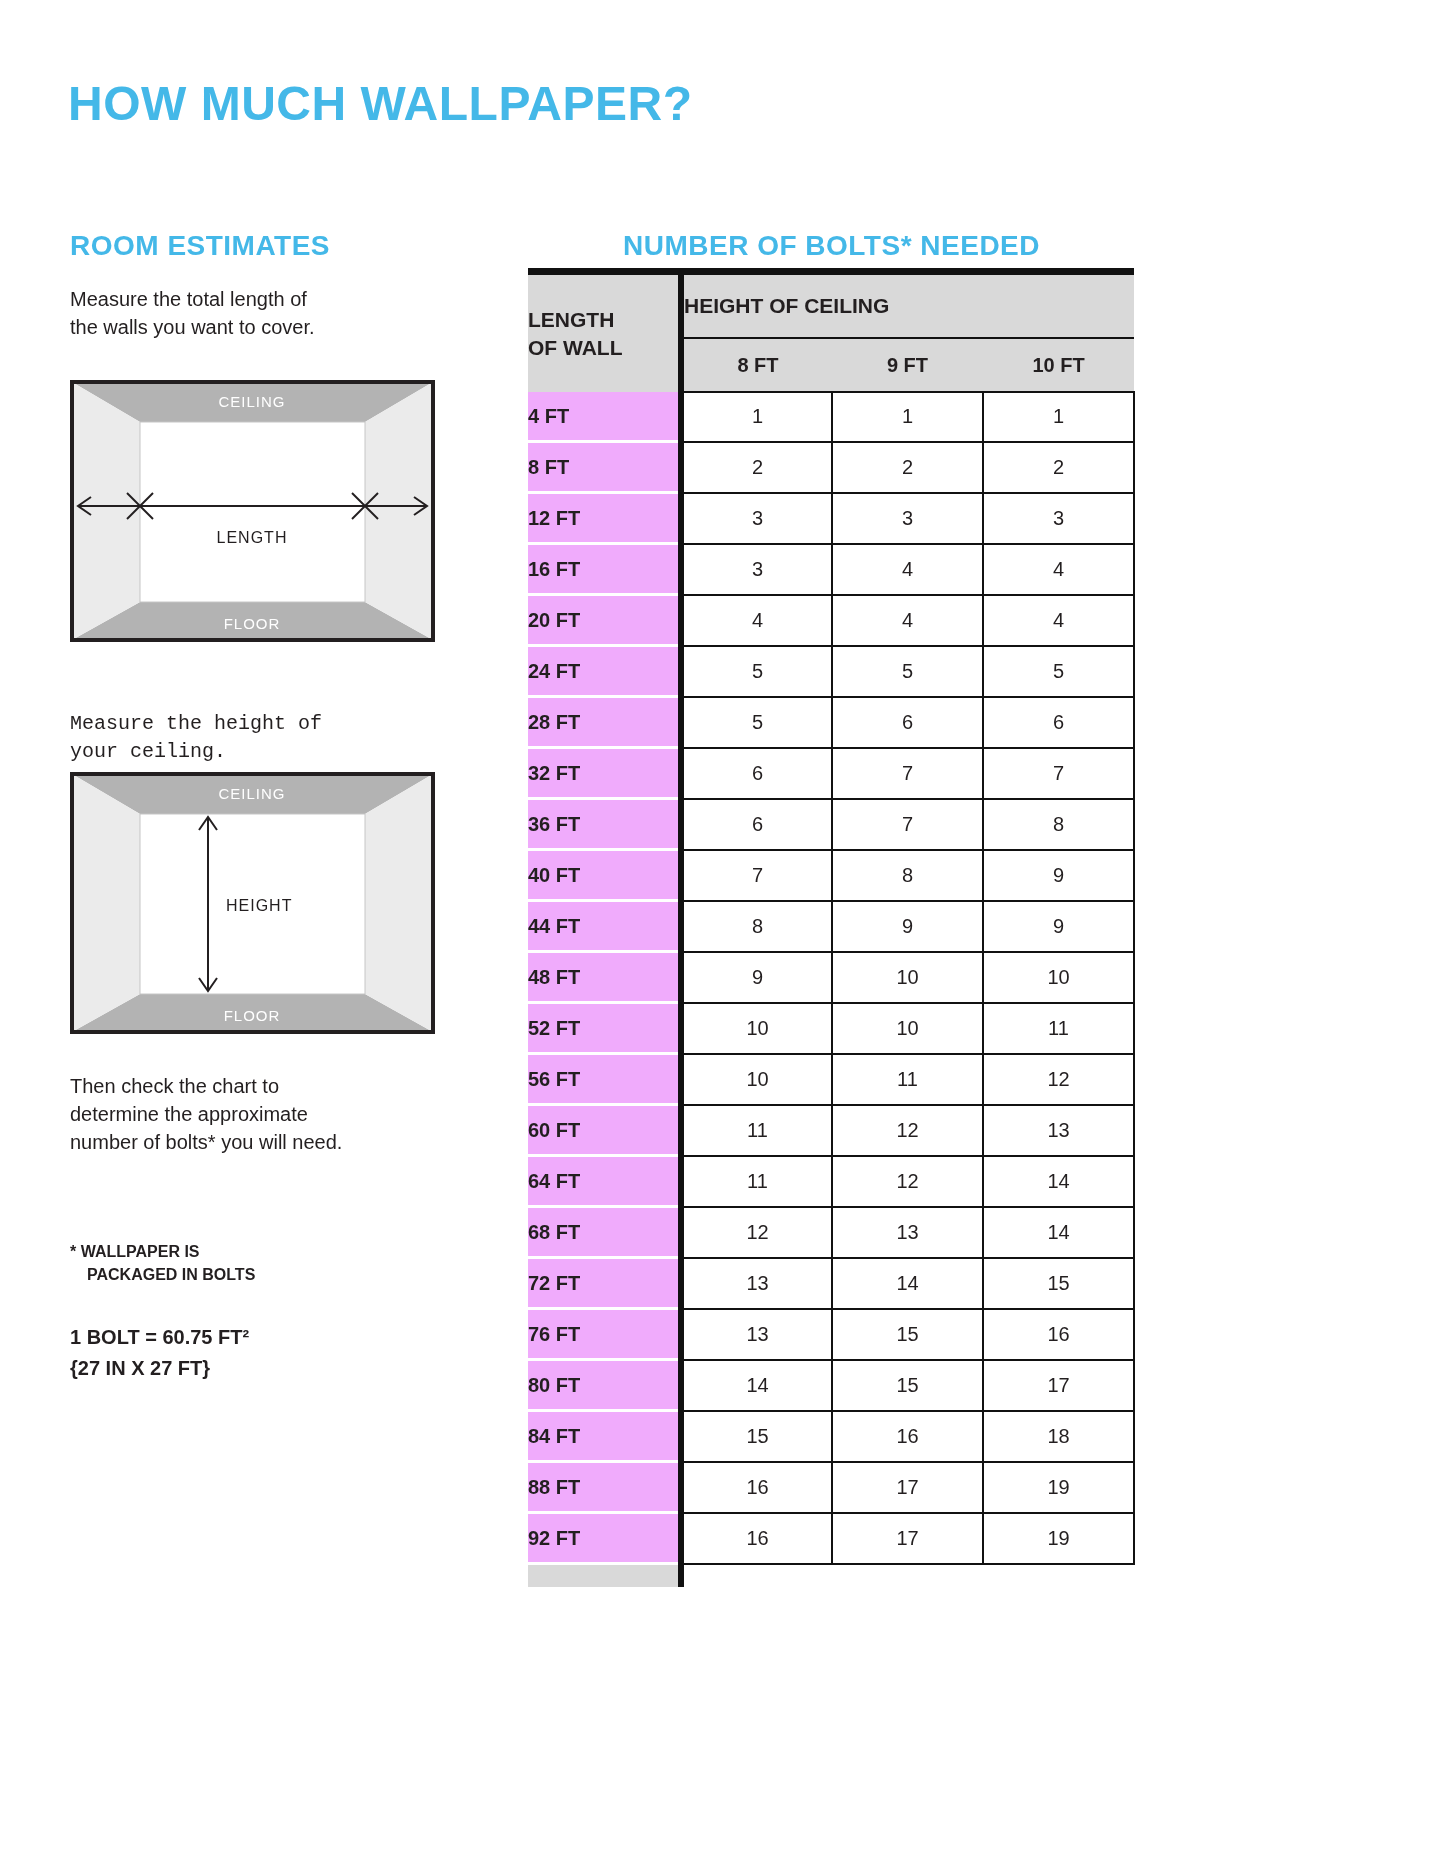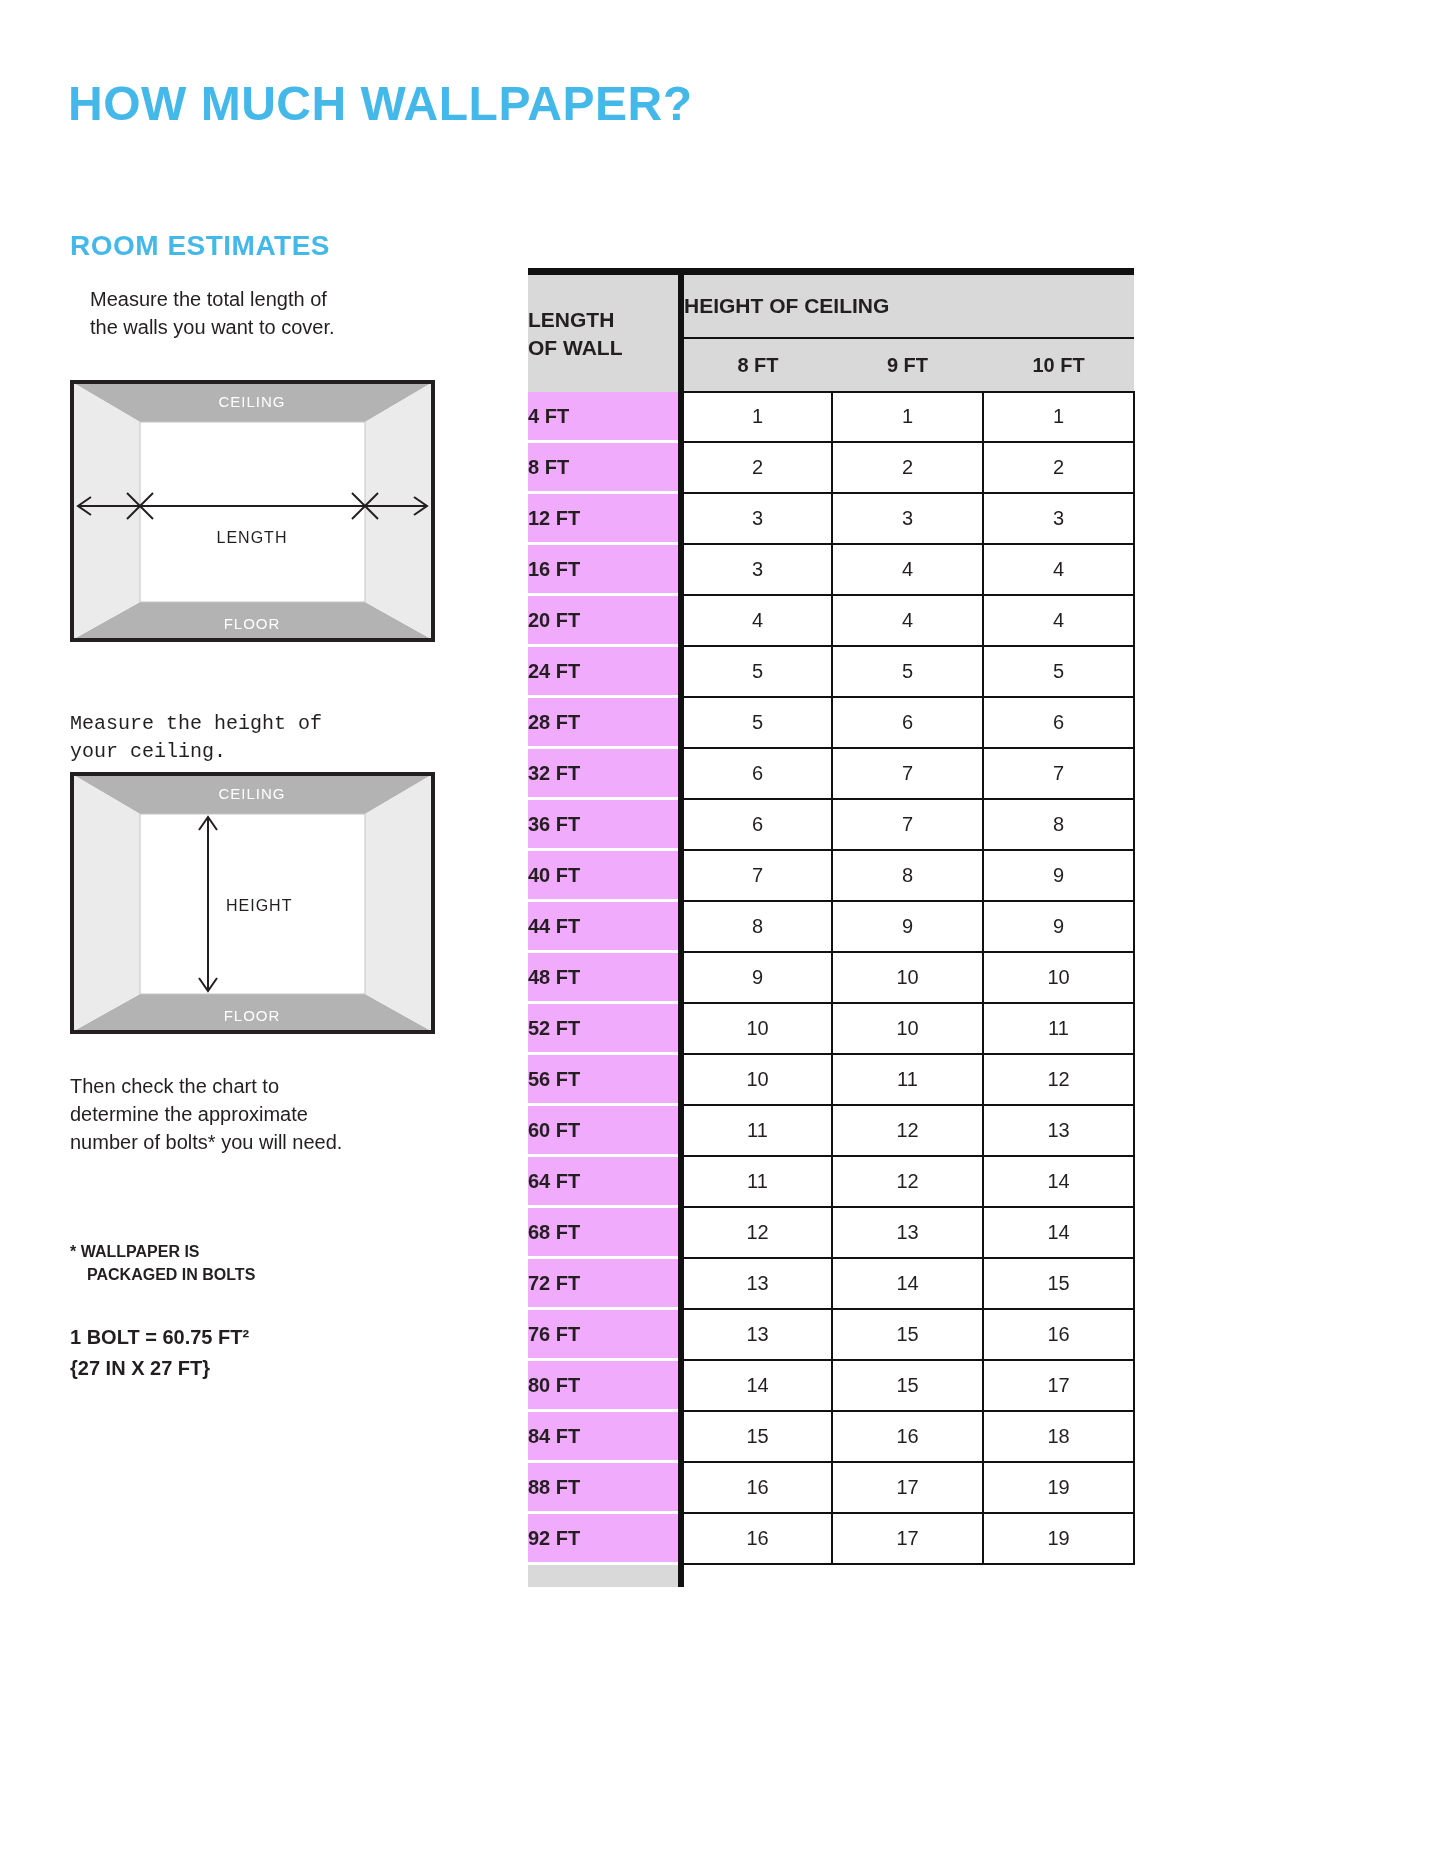--- a/index.html
+++ b/index.html
@@ -33,21 +33,21 @@
     position: absolute; left: 528px; top: 230px; width: 607px;
     text-align: center;
   }
   .body-text {
     position: absolute;
     left: 70px;
     font-size: 20px;
     line-height: 1.4;
     white-space: pre-line;
   }
-  #step1 { top: 285px; margin-left: 20px; }
+  #step1 { top: 285px; }
   #step2 { top: 710px; font-family: Liberation Mono, monospace; }
   #step3 { top: 1072px; }
   .diagram-wrap { position: absolute; left: 70px; }
   #diagram1 { top: 380px; }
   #diagram2 { top: 772px; }
   .footnote {
     position: absolute;
     left: 70px;
     top: 1240px;
     font-size: 16px;
@@ -188,20 +188,21 @@
   <div class="footnote">
     <span>* WALLPAPER IS</span>
     <span class="indent">PACKAGED IN BOLTS</span>
   </div>
 
   <div class="bolt-size">
     <div>1 BOLT = 60.75 FT²</div>
     <div>{27 IN X 27 FT}</div>
   </div>
 
+  <div class="section-title" id="table-title">NUMBER OF BOLTS* NEEDED</div>
 
   <div class="table-wrap">
     <table class="bolts-table">
       <thead>
         <tr>
           <th class="len-header" rowspan="2">LENGTH
 OF WALL</th>
           <th class="group-header" colspan="3">HEIGHT OF CEILING</th>
         </tr>
         <tr class="sub-header">

